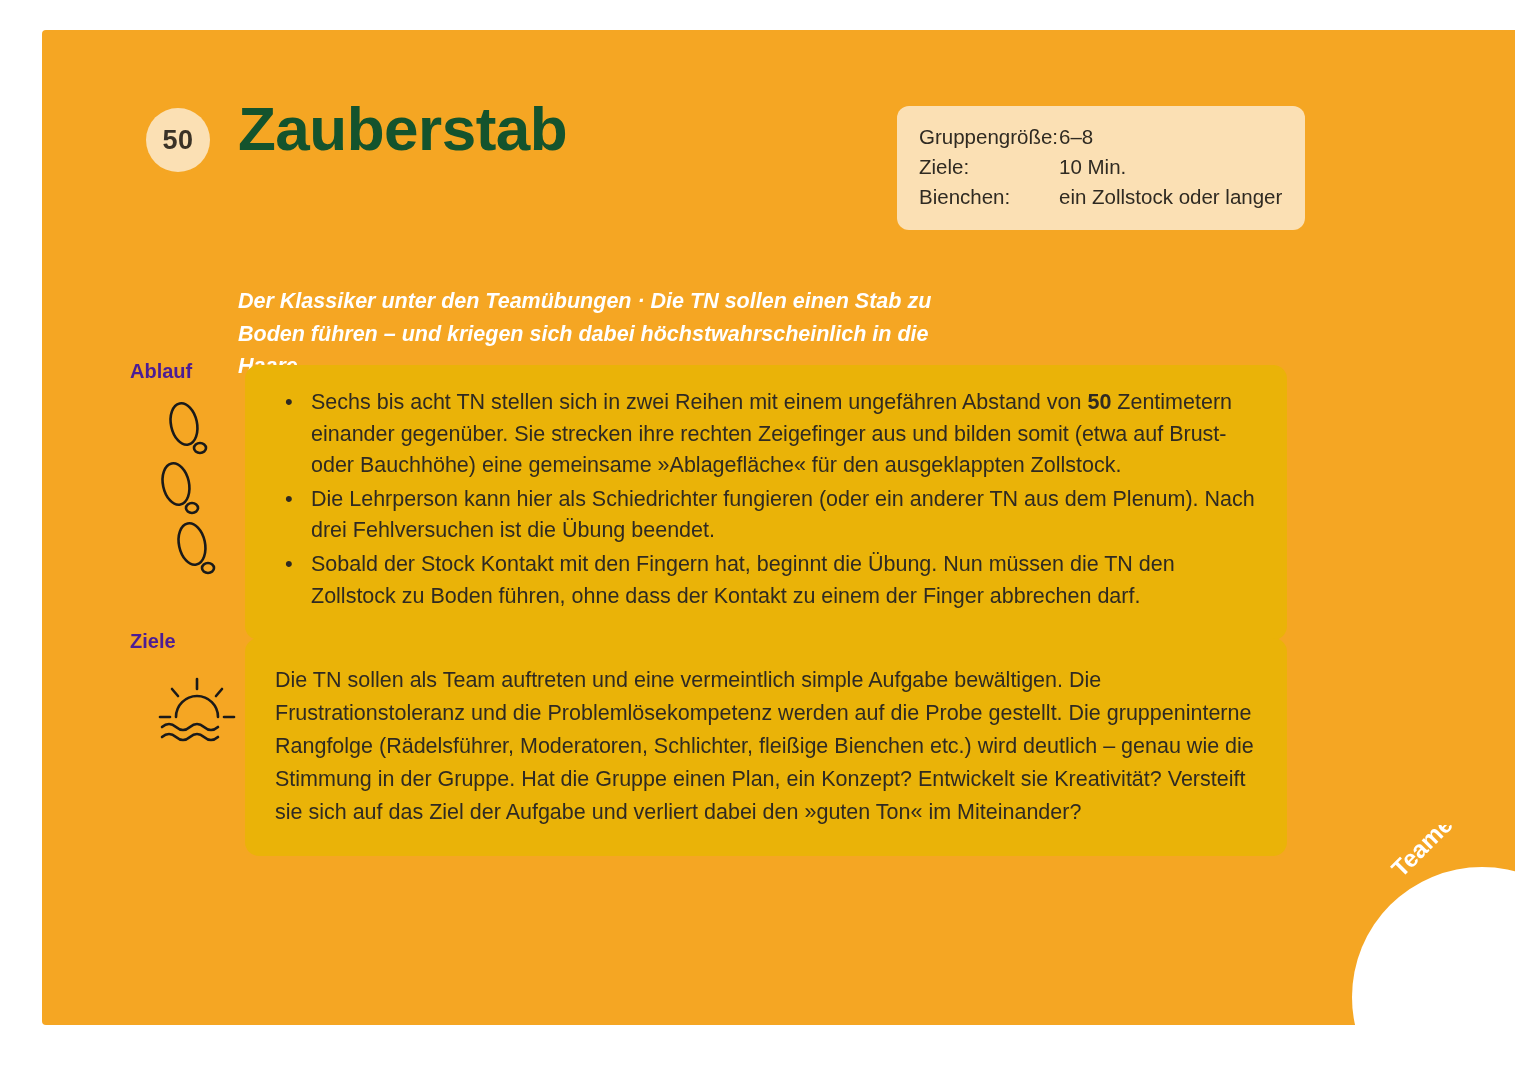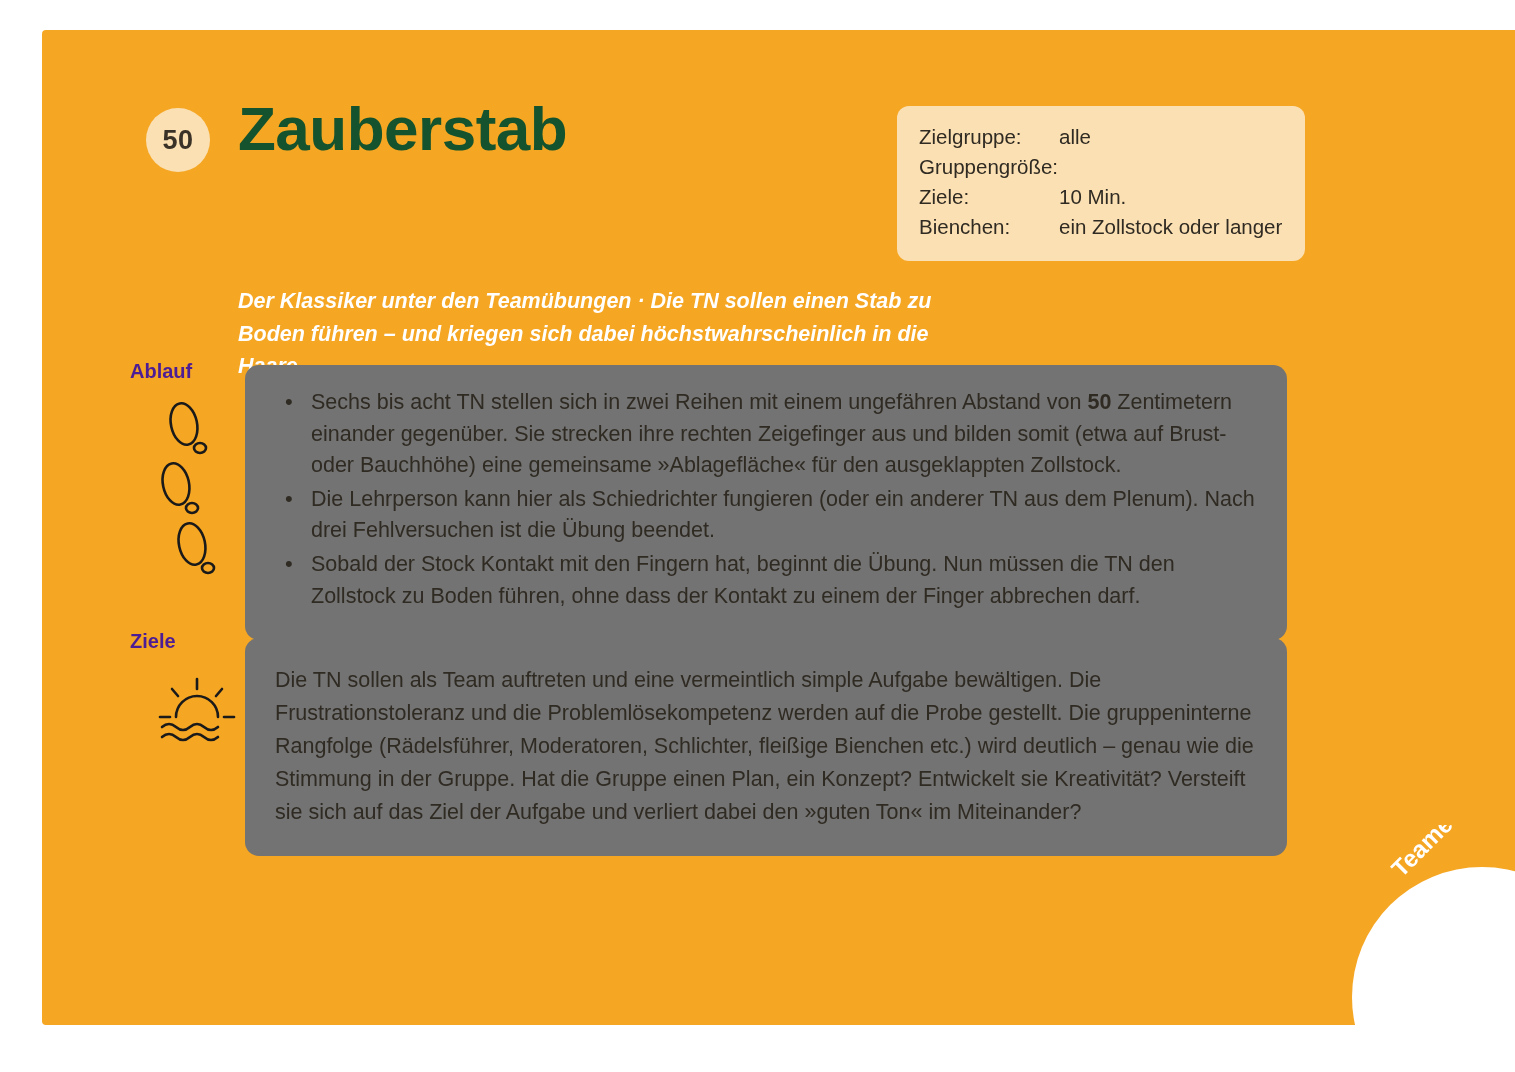--- a/index.html
+++ b/index.html
@@ -107,21 +107,21 @@
 
   .icon-wrap {
     position: absolute;
   }
   #icon-ablauf { left: 110px; top: 370px; }
   #icon-ziele  { left: 110px; top: 645px; }
 
   
   .panel {
     position: absolute;
-    background: #737373;
+    background: #eab308;
     border-radius: 14px;
     color: #2f2a22;
     box-sizing: border-box;
   }
   #panel-ablauf {
     left: 203px;
     top: 335px;
     width: 1042px;
     padding: 22px 30px 26px 30px;
   }
@@ -192,25 +192,22 @@
 </head>
 <body>
 
 <div class="card">
 
   <div class="badge">50</div>
   <div class="title">Zauberstab</div>
 
   <div class="infobox">
     <div class="inforow">
-      <div class="infolabel">Zielgruppe:</div>
-      <div class="infoval">alle</div>
-    </div>
-    <div class="inforow">
       <div class="infolabel">Gruppengröße:</div>
+      <div class="infoval">6–8</div>
     </div>
     <div class="inforow">
       <div class="infolabel">Ziele:</div>
       <div class="infoval">10 Min.</div>
     </div>
     <div class="inforow">
       <div class="infolabel">Bienchen:</div>
       <div class="infoval">ein Zollstock oder langer</div>
     </div>
   </div>

